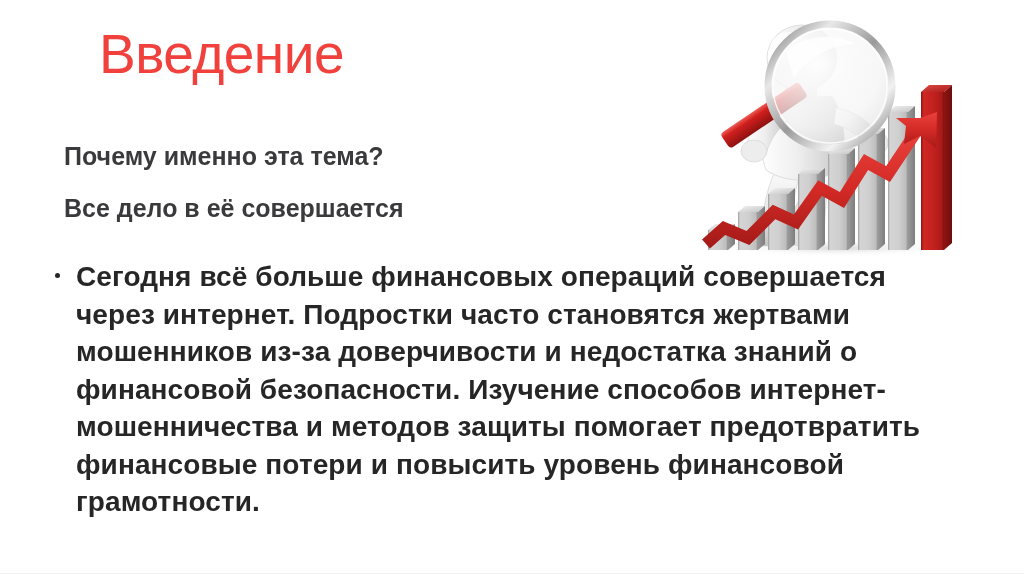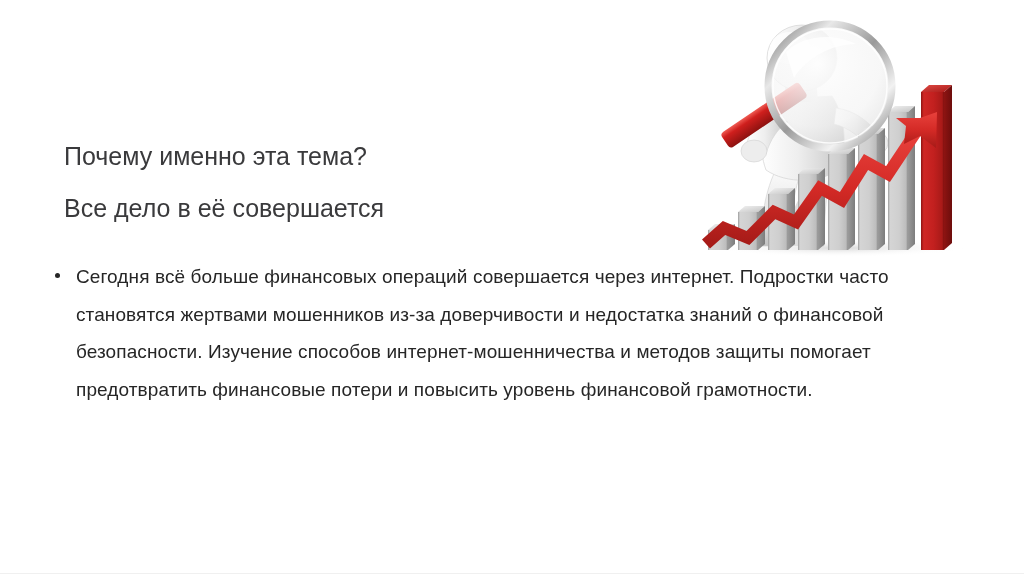--- a/index.html
+++ b/index.html
@@ -39,38 +39,38 @@
   
   .subtitle-block {
     position: absolute;
     left: 64px;
     top: 130px;
     width: 600px;
   }
   .subtitle-line {
     font-size: 25px;
     line-height: 52px;
-    font-weight: 400;
+    font-weight: 700;
     color: #3a3a3c;
     white-space: nowrap;
   }
 
   
   .body-block {
     position: absolute;
     left: 46px;
     top: 258px;
     width: 900px;
   }
   .bullet-item {
     position: relative;
     padding-left: 30px;
-    font-size: 19px;
+    font-size: 28px;
     line-height: 37.5px;
-    font-weight: 400;
+    font-weight: 700;
     color: #262626;
     letter-spacing: 0.1px;
   }
   .bullet-dot {
     position: absolute;
     left: 9px;
     top: 15px;
     width: 5px;
     height: 5px;
     border-radius: 50%;
@@ -89,20 +89,21 @@
     display: block;
     width: 290px;
     height: 250px;
   }
 </style>
 </head>
 <body>
 
 <div class="slide">
 
+  <div class="slide-title">Введение</div>
 
   <div class="subtitle-block">
     <div class="subtitle-line">Почему именно эта тема?</div>
     <div class="subtitle-line">Все дело в её совершается</div>
   </div>
 
   <div class="body-block">
     <div class="bullet-item">
       <span class="bullet-dot"></span>
       <span>Сегодня всё больше финансовых операций совершается через интернет. Подростки часто становятся жертвами мошенников из-за доверчивости и недостатка знаний о финансовой безопасности. Изучение способов интернет-мошенничества и методов защиты помогает предотвратить финансовые потери и повысить уровень финансовой грамотности.</span>

